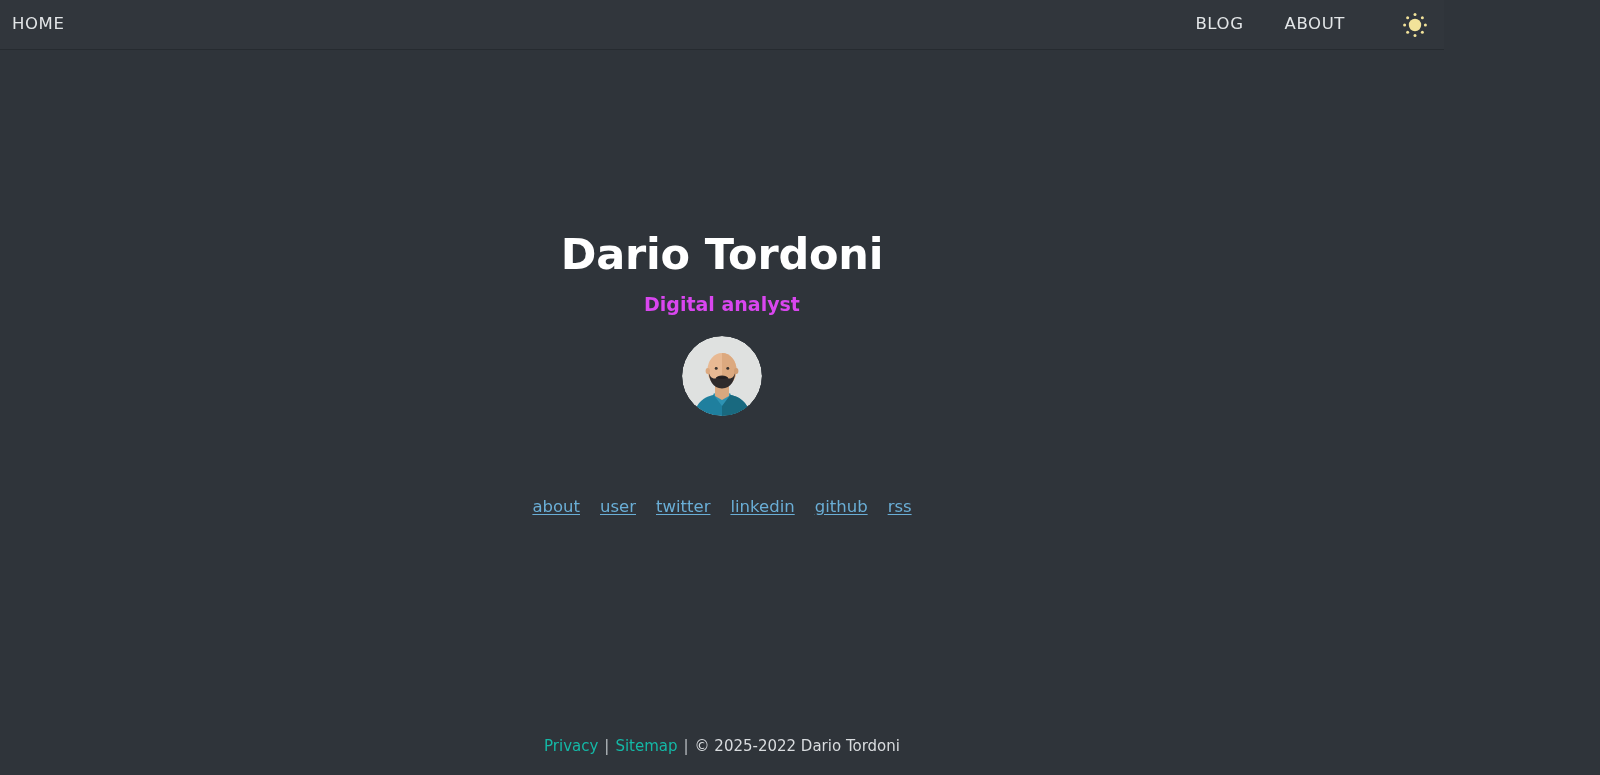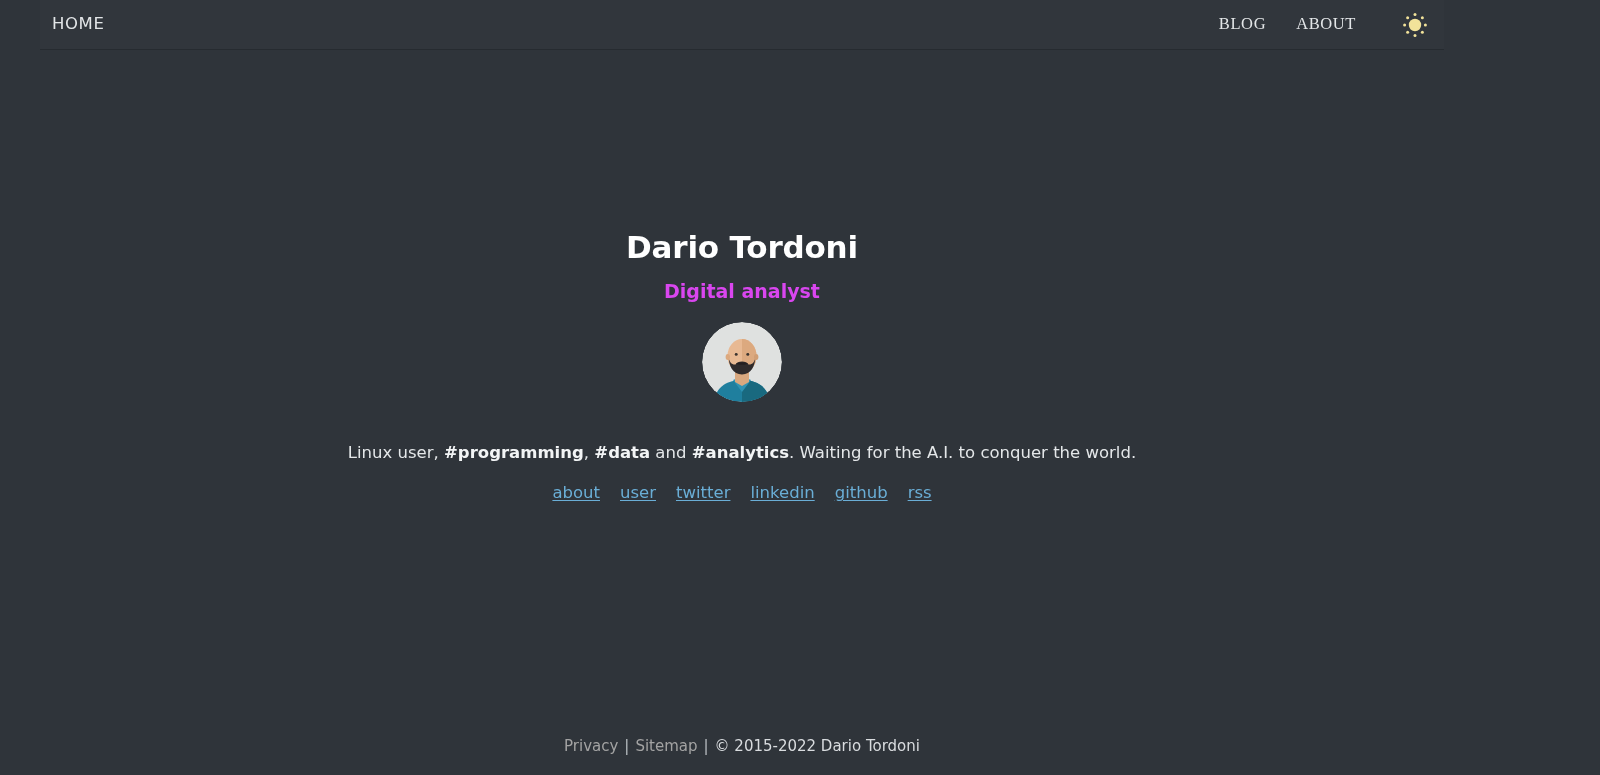--- a/index.html
+++ b/index.html
@@ -15,21 +15,20 @@
     font-family: "DejaVu Sans", sans-serif;
     color: #e8eaec;
   }
 
   .page {
     width: 1444px;
     height: 775px;
     display: flex;
     flex-direction: column;
     position: relative;
-    padding-left: 40px;
   }
 
   
   .site-header {
     height: 50px;
     flex: 0 0 50px;
     background: #31363c;
     border-bottom: 1px solid #262b30;
     display: flex;
     align-items: center;
@@ -38,22 +37,21 @@
 
   .nav-left {
     display: flex;
     align-items: center;
   }
 
   .nav-right {
     margin-left: auto;
     display: flex;
     align-items: center;
-    gap: 30px;
-    font-family: Liberation Serif, serif;
+    gap: 41px;
   }
 
   .nav-link {
     color: #e3e6e8;
     font-size: 16.5px;
     letter-spacing: 0.6px;
     text-decoration: none;
     font-weight: 400;
     line-height: 1;
     cursor: pointer;
@@ -73,21 +71,21 @@
   
   .main {
     flex: 1 1 auto;
     display: flex;
     flex-direction: column;
     align-items: center;
     padding-top: 180px;
   }
 
   .title {
-    font-size: 31px;
+    font-size: 43px;
     font-weight: 700;
     color: #ffffff;
     letter-spacing: -0.2px;
     line-height: 1.15;
   }
 
   .subtitle {
     font-size: 19px;
     font-weight: 700;
     color: #d946ef;
@@ -147,21 +145,21 @@
     line-height: 1.4;
   }
 
   .footer-inner {
     display: inline-flex;
     align-items: baseline;
     gap: 6px;
   }
 
   .footer-link {
-    color: #a3a3a3;
+    color: #14b8a6;
     text-decoration: none;
     cursor: pointer;
   }
 
   .footer-sep { color: #b9bec2; }
   .footer-copy { color: #d9dcdf; }
 </style>
 </head>
 <body>
 
@@ -224,37 +222,37 @@
           <ellipse cx="34.2" cy="32.4" rx="1.5" ry="1.3" fill="#3a332f"></ellipse>
           <ellipse cx="45.8" cy="32.4" rx="1.5" ry="1.3" fill="#3a332f"></ellipse>
 
           <ellipse cx="25.8" cy="35" rx="2.2" ry="3" fill="#dca97f"></ellipse>
           <ellipse cx="54.2" cy="35" rx="2.2" ry="3" fill="#d19e74"></ellipse>
         </g>
       </svg>
     </div>
 
     <p class="bio">
-      <span><span>Linux user, </span><b>#programming</b><span>, </span><b>#data</b><span> and </span><b>#analytics</b><span>. Waiting for the A.I. to conquer the world.</span></span><br>
+      <br>
     </p>
 
     <nav class="links">
       <a class="sociallink">about</a>
       <a class="sociallink">user</a>
       <a class="sociallink">twitter</a>
       <a class="sociallink">linkedin</a>
       <a class="sociallink">github</a>
       <a class="sociallink">rss</a>
     </nav>
 
   </main>
 
   <footer class="site-footer">
     <div class="footer-inner">
       <a class="footer-link">Privacy</a>
       <span class="footer-sep">|</span>
       <a class="footer-link">Sitemap</a>
       <span class="footer-sep">|</span>
-      <span class="footer-copy">© 2015-2022 Dario Tordoni</span>
+      <span class="footer-copy">© 2025-2022 Dario Tordoni</span>
     </div>
   </footer>
 
 </div>
 
 </body></html>

